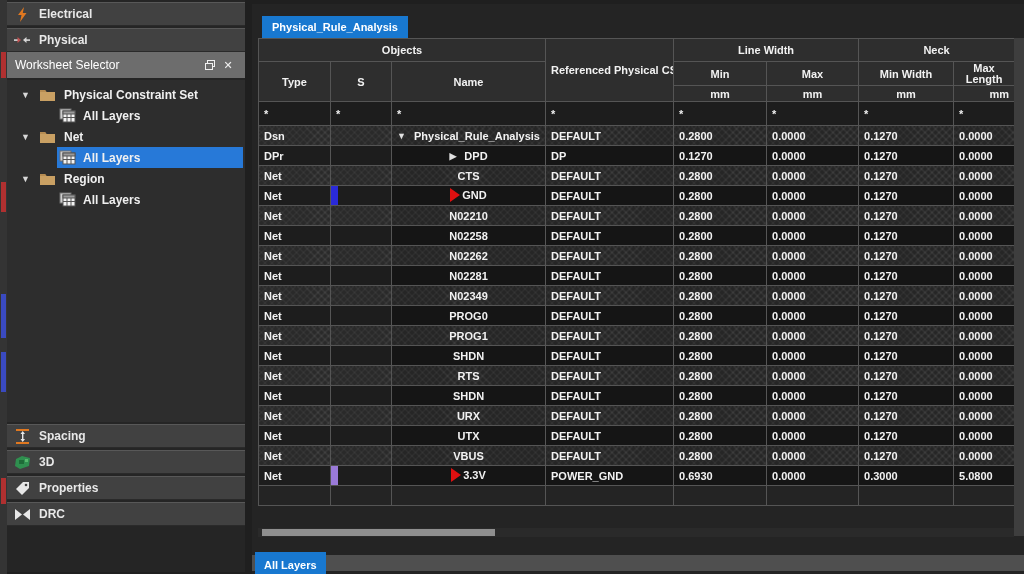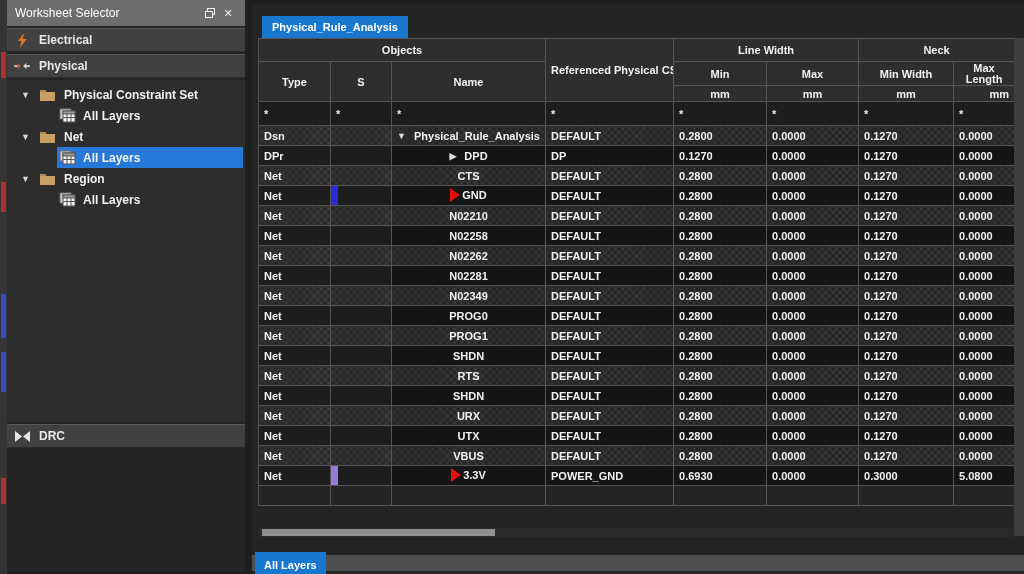--- a/index.html
+++ b/index.html
@@ -88,51 +88,51 @@
 
   <div id="left-strip">
       <div class="mark" style="top: 52px; height: 26px; background: rgb(176, 48, 48);"></div>
       <div class="mark" style="top: 182px; height: 30px; background: rgb(176, 48, 48);"></div>
       <div class="mark" style="top: 294px; height: 44px; background: rgb(58, 74, 192);"></div>
       <div class="mark" style="top: 352px; height: 40px; background: rgb(58, 74, 192);"></div>
       <div class="mark" style="top: 478px; height: 26px; background: rgb(176, 48, 48);"></div>
     </div>
 
   <div id="sidebar">
+    <div id="sb-top">
+        <div class="side-item">
+          <span class="ic">
+            <svg width="12" height="15" viewBox="0 0 12 15">
+              <polygon points="8,0 2,8 5.5,8 4,15 10.5,6 6.8,6" fill="#e07820"></polygon>
+            </svg>
+          </span>
+          <span>Electrical</span>
+        </div>
+        <div class="side-item active">
+          <span class="ic">
+            <svg width="16" height="10" viewBox="0 0 16 10">
+              <rect x="0" y="4.3" width="4" height="1.6" fill="#d8d8d8"></rect>
+              <polygon points="7,5 3.5,2 3.5,8" fill="#c05050"></polygon>
+              <rect x="12" y="4.3" width="4" height="1.6" fill="#d8d8d8"></rect>
+              <polygon points="9,5 12.5,2 12.5,8" fill="#d8d8d8"></polygon>
+            </svg>
+          </span>
+          <span>Physical</span>
+        </div>
+      </div>
     <div id="sb-title">
       <span class="t">Worksheet Selector</span>
       <span class="winbtn">
         <svg width="12" height="12" viewBox="0 0 12 12">
             <rect x="3.5" y="1.5" width="7" height="6" fill="none" stroke="#f0f0f0"></rect>
             <rect x="1.5" y="4.5" width="7" height="6" fill="#6d6d6d" stroke="#f0f0f0"></rect>
           </svg>
       </span>
       <span class="winbtn">✕</span>
     </div>
-    <div id="sb-top">
-        <div class="side-item">
-          <span class="ic">
-            <svg width="12" height="15" viewBox="0 0 12 15">
-              <polygon points="8,0 2,8 5.5,8 4,15 10.5,6 6.8,6" fill="#e07820"></polygon>
-            </svg>
-          </span>
-          <span>Electrical</span>
-        </div>
-        <div class="side-item active">
-          <span class="ic">
-            <svg width="16" height="10" viewBox="0 0 16 10">
-              <rect x="0" y="4.3" width="4" height="1.6" fill="#d8d8d8"></rect>
-              <polygon points="7,5 3.5,2 3.5,8" fill="#c05050"></polygon>
-              <rect x="12" y="4.3" width="4" height="1.6" fill="#d8d8d8"></rect>
-              <polygon points="9,5 12.5,2 12.5,8" fill="#d8d8d8"></polygon>
-            </svg>
-          </span>
-          <span>Physical</span>
-        </div>
-      </div>
     <div id="tree">
         <div class="tree-row">
           <span class="tri">▼</span>
           <span class="fic">
             <svg width="17" height="14" viewBox="0 0 17 14">
               <path d="M1 2 h5 l1.5 2 H16 v9 H1 z" fill="#c9a063"></path>
               <path d="M1 2 h5 l1.5 2 H1 z" fill="#b68c52"></path>
             </svg>
           </span>
           <span>Physical Constraint Set</span>
@@ -197,20 +197,51 @@
                 <line x1="8" y1="6" x2="8" y2="14" stroke="#555"></line>
                 <line x1="12" y1="6" x2="12" y2="14" stroke="#555"></line>
                 <line x1="4" y1="9.5" x2="16" y2="9.5" stroke="#555"></line>
               </svg>
             </span>
             <span>All Layers</span>
           </span>
         </div>
       </div>
     <div id="sb-bottom">
+        <div class="side-item">
+          <span class="ic">
+            <svg width="15" height="15" viewBox="0 0 15 15">
+              <rect x="1" y="0" width="13" height="2" fill="#e07820"></rect>
+              <rect x="1" y="13" width="13" height="2" fill="#e07820"></rect>
+              <rect x="7" y="3.5" width="1.4" height="8" fill="#e8e8e8"></rect>
+              <polygon points="7.7,2 5.5,5 10,5" fill="#e8e8e8"></polygon>
+              <polygon points="7.7,13 5.5,10 10,10" fill="#e8e8e8"></polygon>
+            </svg>
+          </span>
+          <span>Spacing</span>
+        </div>
+        <div class="side-item">
+          <span class="ic">
+            <svg width="17" height="13" viewBox="0 0 17 13">
+              <path d="M2 3 L8 0 L16 2 L15 10 L6 13 L1 10 Z" fill="#2f8f4f"></path>
+              <rect x="5" y="4" width="5" height="4" fill="#1e6b38"></rect>
+              <rect x="11" y="3" width="3" height="3" fill="#57b86e"></rect>
+            </svg>
+          </span>
+          <span>3D</span>
+        </div>
+        <div class="side-item">
+          <span class="ic">
+            <svg width="15" height="15" viewBox="0 0 15 15">
+              <path d="M1 8 L8 1 L14 1 L14 7 L7 14 Z" fill="#e8e8e8"></path>
+              <circle cx="11" cy="4" r="1.3" fill="#414141"></circle>
+            </svg>
+          </span>
+          <span>Properties</span>
+        </div>
         <div class="side-item">
           <span class="ic">
             <svg width="17" height="13" viewBox="0 0 17 13">
               <polygon points="1,1 8,6.5 1,12" fill="#e8e8e8"></polygon>
               <polygon points="16,1 9,6.5 16,12" fill="#e8e8e8"></polygon>
             </svg>
           </span>
           <span>DRC</span>
         </div>
       </div>

